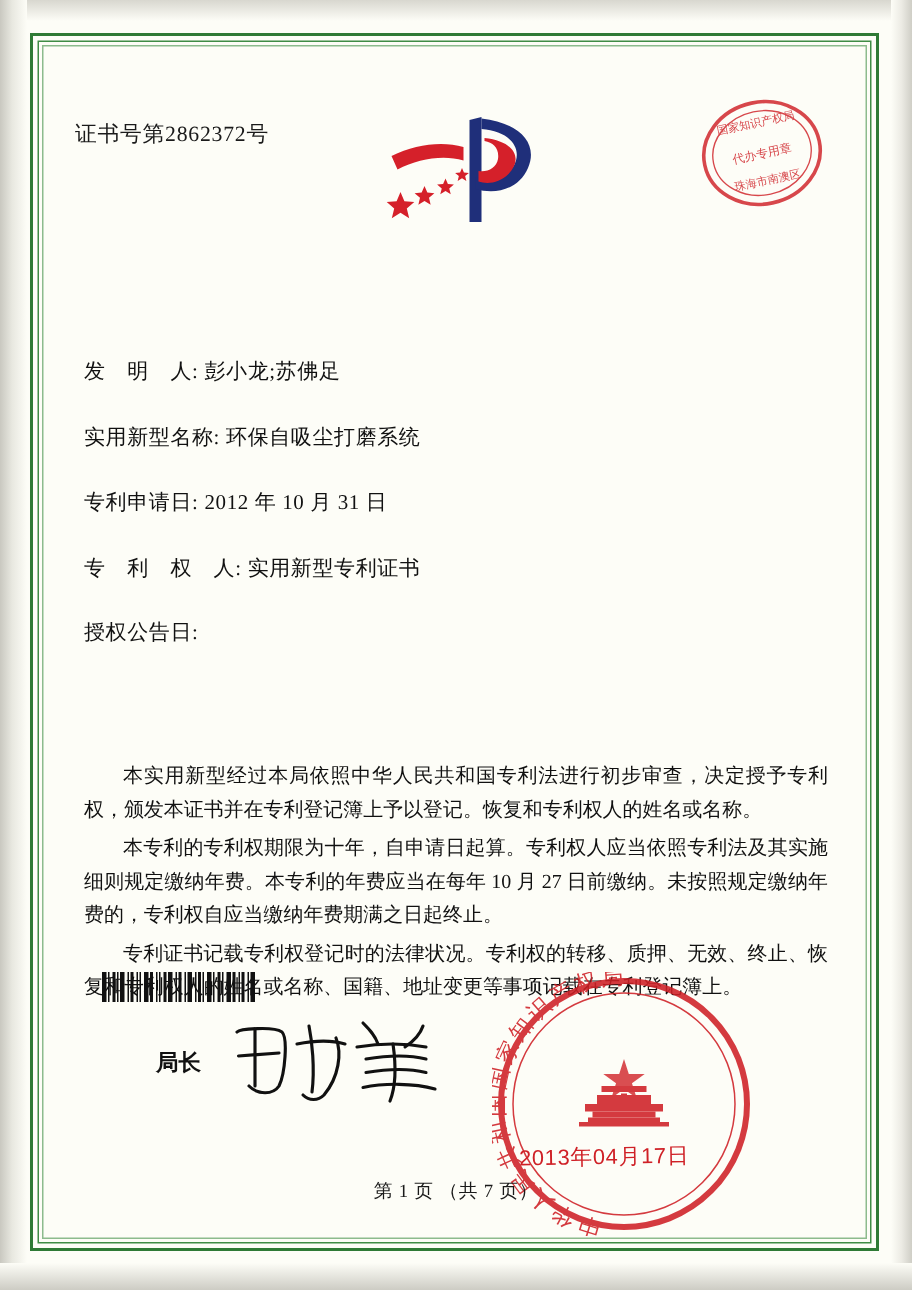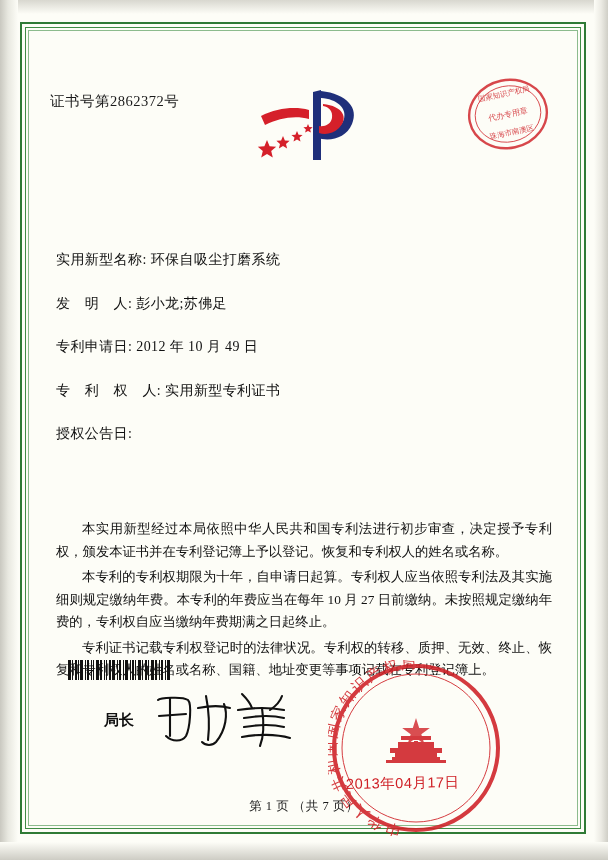--- a/index.html
+++ b/index.html
@@ -63,21 +63,21 @@
   .border-hair {
     position: absolute;
     left: 28px; top: 30px;
     width: 550px; height: 796px;
     border: 1px solid #8cbb8d;
     box-sizing: border-box;
   }
 
   .content {
     position: absolute;
-    left: 46px; top: 56px;
+    left: 46px; top: 44px;
     width: 516px; height: 760px;
   }
 
   .cert-number {
     position: absolute;
     left: 4px; top: 36px;
     font-size: 14.5px;
     color: #1a1a1a;
     letter-spacing: 0.5px;
     white-space: nowrap;
@@ -239,30 +239,30 @@
           <text x="42" y="24" font-size="7.5" fill="#cf2026" text-anchor="middle" font-family="'DejaVu Serif',serif">国家知识产权局</text>
           <text x="42" y="45" font-size="8" fill="#cf2026" text-anchor="middle" font-family="'DejaVu Serif',serif">代办专用章</text>
           <text x="42" y="63" font-size="7.5" fill="#cf2026" text-anchor="middle" font-family="'DejaVu Serif',serif">珠海市南澳区</text>
         </g>
       </svg>
     </div>
 
 
     <div class="fields">
       <div class="field-row">
+        <span class="field-label">发　明　人:</span>
+        <span class="field-value">彭小龙;苏佛足</span>
+      </div>
+      <div class="field-row">
         <span class="field-label">实用新型名称:</span>
         <span class="field-value">环保自吸尘打磨系统</span>
       </div>
       <div class="field-row">
-        <span class="field-label">发　明　人:</span>
-        <span class="field-value">彭小龙;苏佛足</span>
-      </div>
-      <div class="field-row">
         <span class="field-label">专利申请日:</span>
-        <span class="field-value">2012 年 10 月 49 日</span>
+        <span class="field-value">2012 年 10 月 31 日</span>
       </div>
       <div class="field-row">
         <span class="field-label">专　利　权　人:</span>
         <span class="field-value">实用新型专利证书</span>
       </div>
       <div class="field-row">
         <span class="field-label">授权公告日:</span>
       </div>
     </div>
 

